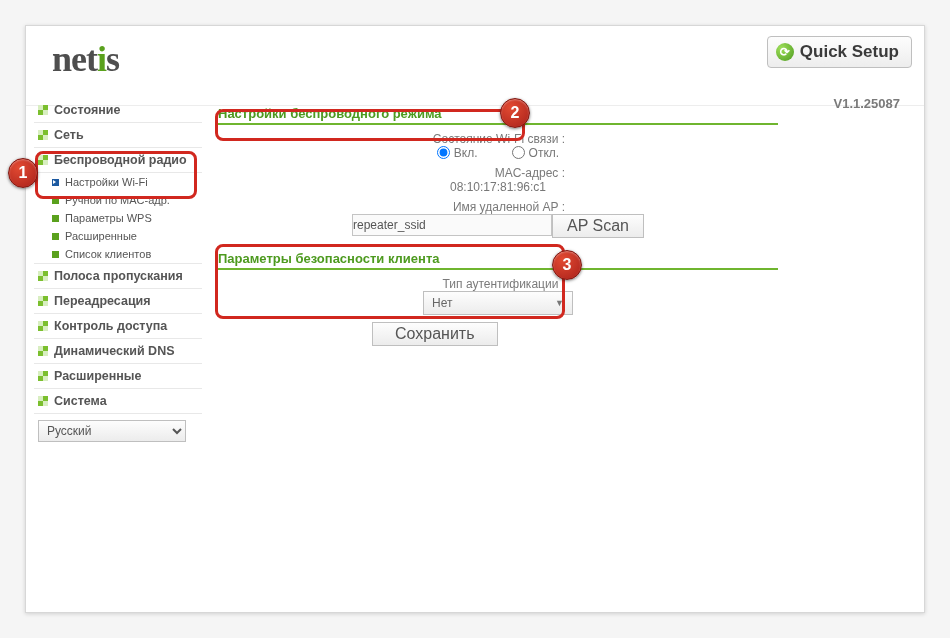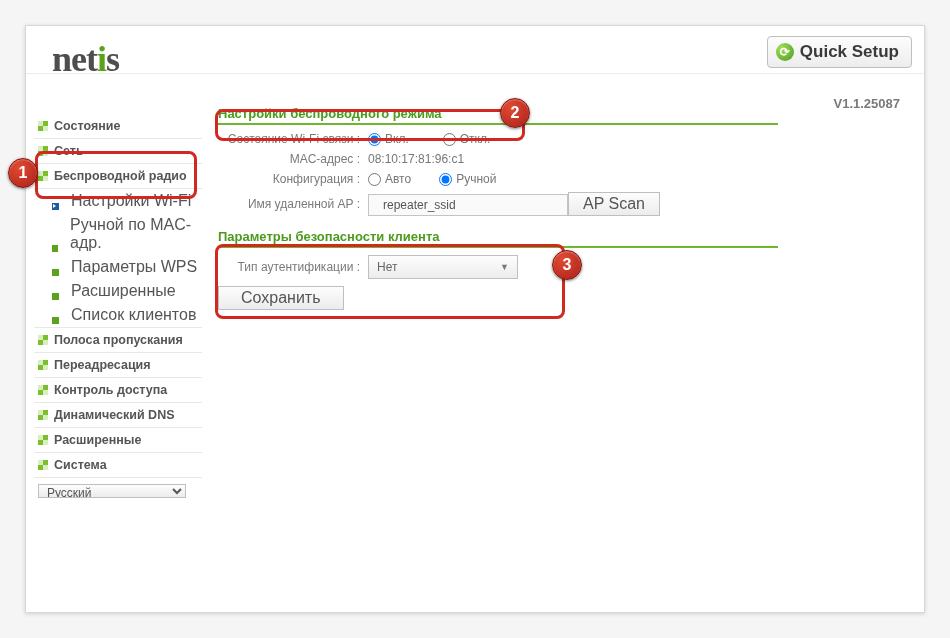--- a/index.html
+++ b/index.html
@@ -15,21 +15,21 @@
   .frame {
     position: absolute;
     left: 25px; top: 25px;
     width: 900px; height: 588px;
     background: #ffffff;
     border: 1px solid #d7d7d7;
     box-shadow: 0 1px 4px rgba(0,0,0,.15);
   }
   .header {
     position: relative;
-    height: 48px;
+    height: 80px;
     border-bottom: 1px solid #ededed;
     padding: 8px 16px;
   }
   .logo {
     font-family: "Times New Roman", serif;
     font-weight: bold;
     font-size: 36px;
     color: #4e4e4e;
     letter-spacing: -1px;
     display: inline-flex;
@@ -62,62 +62,62 @@
     position: absolute;
     right: 24px; top: 70px;
     color: #7a7a7a;
     font-size: 13px;
     font-weight: bold;
   }
 
   
   .sidebar {
     position: absolute;
-    left: 8px; top: 88px;
+    left: 8px; top: 72px;
     width: 168px;
   }
   .nav-item {
     display: flex; align-items: center;
     padding: 5px 4px;
     border-bottom: 1px solid #e8e8e8;
     cursor: pointer;
   }
   .nav-item .bullet {
     width: 10px; height: 10px;
     display: inline-block;
     margin-right: 6px;
     background: conic-gradient(#7bbf2e 0 90deg,#d8eec0 90deg 180deg,#7bbf2e 180deg 270deg,#d8eec0 270deg 360deg);
   }
   .nav-label { color:#555; font-weight:bold; font-size:12.5px; }
   .sub-item {
     padding: 3px 0 3px 18px;
-    font-size: 16px;
+    font-size: 11px;
     color: #555;
     cursor: pointer;
-    display:flex; align-items:flex-end;gap:6px;
+    display:flex; align-items:center;
   }
   .sub-item .sq {
     width:7px; height:7px;
     background:#5aa11d;
     display:inline-block;
     margin-right:6px;
   }
   .sub-item.active .sq {
     background:#1d5aa1;
     position:relative;
   }
   .sub-item.active .sq::after{
     content:""; position:absolute; left:1px; top:1px;
     border-left:3px solid #fff;
     border-top:2px solid transparent;
     border-bottom:2px solid transparent;
   }
   .lang-select{
     width:148px; margin:6px 0 0 4px;
-    height:14px; border:1px solid #bfbfbf;
+    height:22px; border:1px solid #bfbfbf;
     background:linear-gradient(#fdfdfd,#ececec);
     font-size:12px; padding:0 4px; color:#555;
   }
 
   
   .content{
     position:absolute;
     left:192px; top:80px;
     width:560px;
   }
@@ -126,59 +126,60 @@
     font-weight:bold;
     font-size:13px;
     margin-bottom:2px;
   }
   .green-line{
     height:2px; background:#6fb52f; margin-bottom:4px;
   }
   .form-row{
     display:flex; align-items:center;
     padding:3px 0;
+    flex-direction:column;
   }
   .form-row .label{
     width:150px;
     text-align:right;
     color:#7a7a7a;
     padding-right:8px;
   }
   .form-row .value{
     color:#777;
-    display:flex; align-items:flex-end; 
+    display:flex; align-items:flex-start; 
   }
   input[type=radio]{ margin:0 4px 0 10px; }
   input[type=radio]:first-of-type{margin-left:0;}
   .text-input{
     height:22px; width:200px;
     border:1px solid #c4c4c4;
     background:#fafafa;
-    padding:0 14px; font-size:12px; color:#555;
+    padding:0 0; font-size:12px; color:#555;
   }
   .select-mimic{
     height:24px; width:150px;
     border:1px solid #bfbfbf;
     background:linear-gradient(#fdfdfd,#ececec);
     display:inline-flex; align-items:center;
     padding:0 8px; color:#666;
     position:relative; cursor:pointer;
   }
   .select-mimic::after{
     content:"▼"; color:#777; font-size:9px;
     position:absolute; right:8px; top:6px;
   }
   .btn{
     height:24px;
     border:1px solid #bfbfbf;
     background:linear-gradient(#fdfdfd,#ececec);
     padding:0 14px; font-size:16px; color:#555;
     cursor:pointer;
   }
-  .btn.save{ margin-top:4px; padding:0 22px;}
+  .btn.save{ margin-left:154px; margin-top:4px; padding:0 22px;}
 
   
   .marker{
     position:absolute; width:30px; height:30px;
     background: radial-gradient(circle at 35% 30%, #e24a32, #a8201a);
     border-radius:50%;
     color:#fff; font-weight:bold;
     display:flex; align-items:center; justify-content:center;
     font-size:16px;
     box-shadow:0 1px 3px rgba(0,0,0,.5), inset 0 1px 2px rgba(255,255,255,.4);
@@ -289,29 +290,20 @@
           <span>Откл.</span>
       </div>
     </div>
 
     <div class="form-row">
       <div class="label">MAC-адрес :</div>
       <div class="value">08:10:17:81:96:c1</div>
     </div>
 
 
-    <div class="form-row">
-      <div class="label">Конфигурация :</div>
-      <div class="value">
-        <input type="radio" style="">
-          <span>Авто</span>
-        <input type="radio" checked="" style="margin-left: 28px;">
-          <span>Ручной</span>
-      </div>
-    </div>
 
     <div class="form-row">
       <div class="label">Имя удаленной AP :</div>
       <div class="value">
         <input class="text-input" value="repeater_ssid" style="">
         <button class="btn"><span>AP Scan</span></button>
       </div>
     </div>
 
     <div style="height:10px;"></div>

